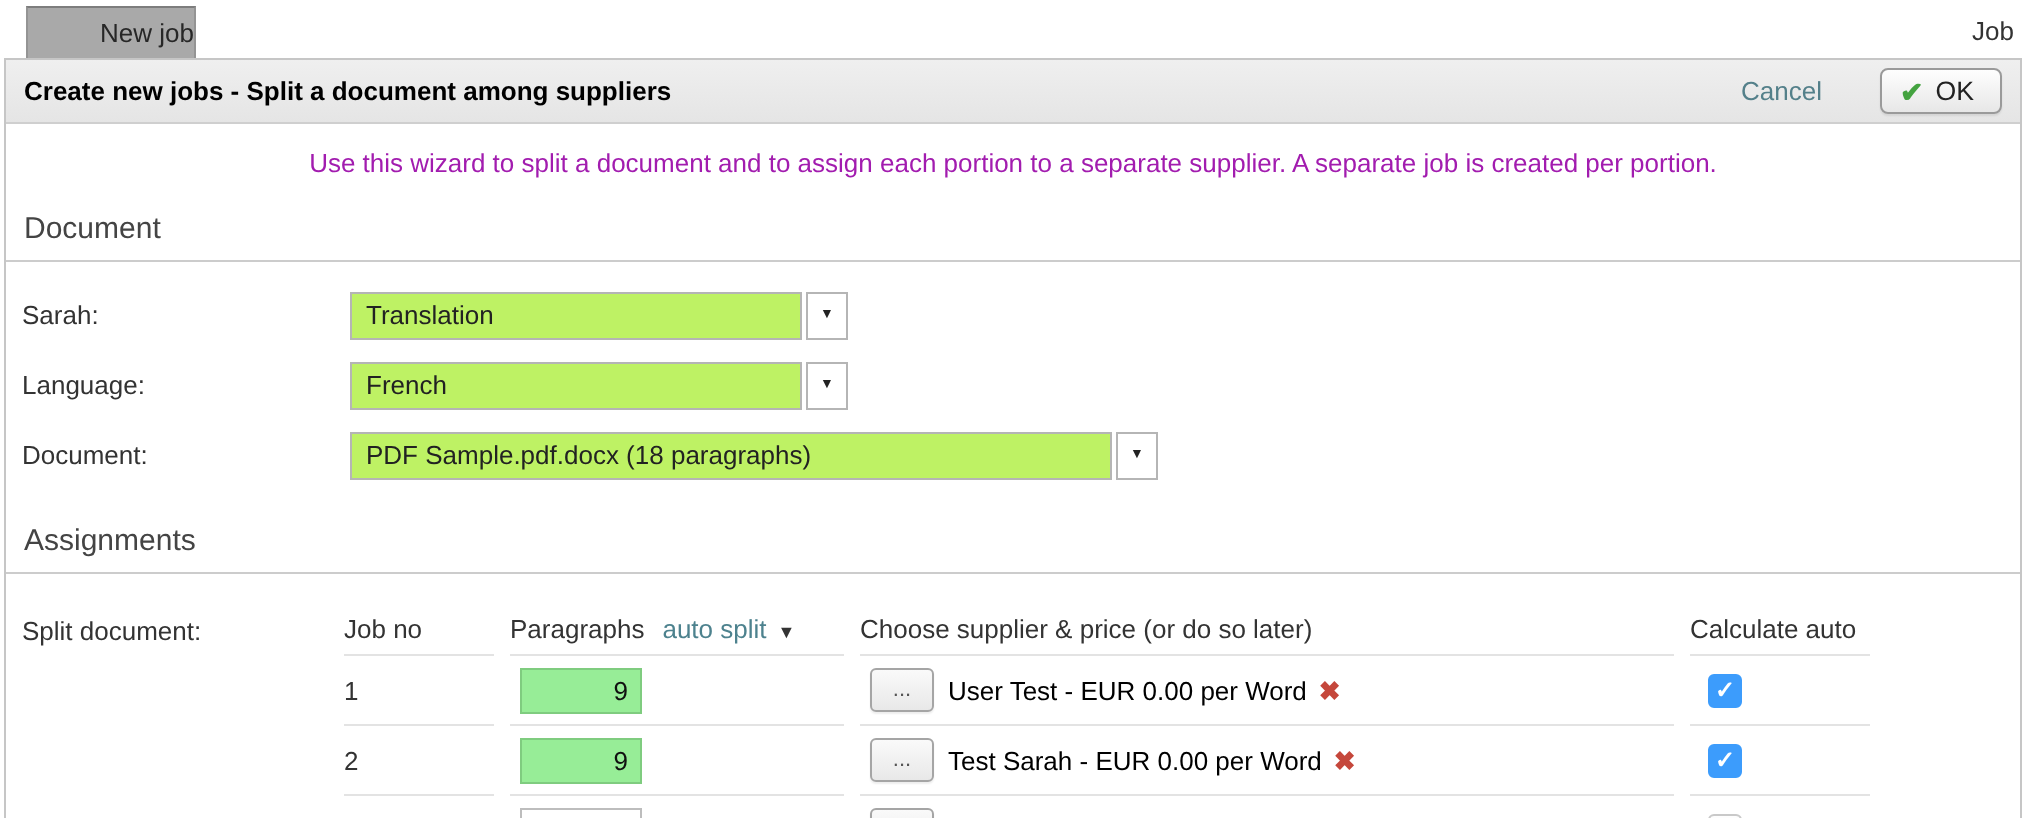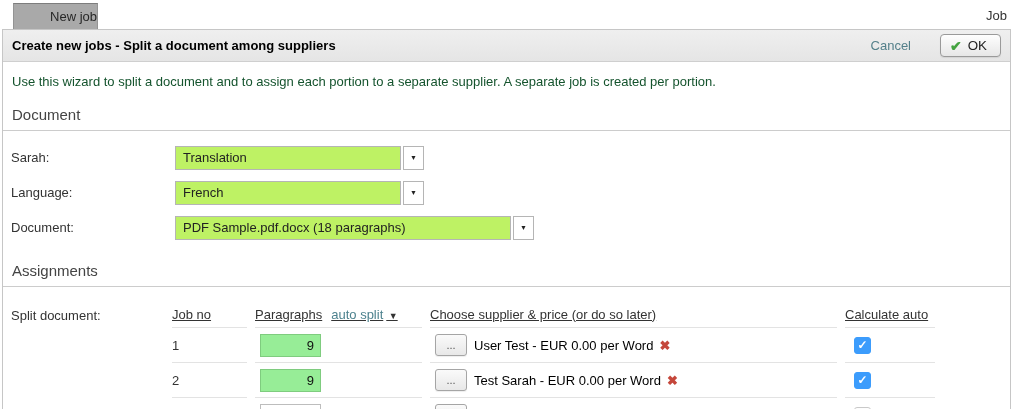--- a/index.html
+++ b/index.html
@@ -35,55 +35,55 @@
   .cancel { color: #54808a; font-weight: normal; margin-right: 29px; cursor: pointer; }
   .ok-btn {
     display: flex; align-items: center; gap: 6px; height: 23px; padding: 0 13px 0 9px;
     border: 1px solid #9a9a9a; border-radius: 4px;
     background: linear-gradient(#fefefe, #e7e7e7);
     color: #222; cursor: pointer;
     box-shadow: 0 1px 1px rgba(0,0,0,0.08);
   }
   .ok-check { color: #44a340; font-size: 14px; font-weight: bold; line-height: 1; }
 
-  .intro { padding: 12px 9px 0; color: #14532d; }
+  .intro { padding: 12px 9px 0; color: #a21caf; text-align: center; }
 
   .section-title {
     font-size: 15px; color: #444; padding: 17px 9px 7px;
     border-bottom: 1px solid #ccc;
   }
 
   
   .form { padding-top: 9px; }
   .form-row { display: flex; align-items: center; height: 35px; }
   .form-label { width: 172px; padding-left: 8px; color: #333; }
   .combo { display: flex; align-items: center; }
   .combo input {
     height: 24px; border: 1px solid #b5b5b5; padding: 0 7px;
     font: inherit; color: #222; background: #bef264;
   }
   .combo input.w-std { width: 226px; }
-  .combo input.w-wide { width: 336px; }
+  .combo input.w-wide { width: 381px; }
   .combo-btn {
     width: 21px; height: 24px; margin-left: 2px;
     border: 1px solid #b5b5b5; background: #fff; cursor: pointer;
     display: flex; align-items: center; justify-content: center;
     font-size: 7px; color: #222; padding: 0;
   }
 
   
   .split { position: relative; padding-top: 14px; }
   .split-label { position: absolute; left: 8px; top: 21px; }
   .grid {
     margin-left: 169px;
     display: grid;
     grid-template-columns: 75px 167px 407px 90px;
     column-gap: 8px;
   }
-  .hcell { height: 26px; display: flex; align-items: center; color: #333; text-decoration: underline; }
+  .hcell { height: 26px; display: flex; align-items: center; color: #333; }
   .auto-split { color: #4d828e; margin-left: 9px; cursor: pointer; }
   .auto-split .chev { color: #333; font-size: 9px; margin-left: 3px; }
   .cell {
     height: 35px; display: flex; align-items: center;
     border-top: 1px solid #e3e3e3;
   }
   .para-input {
     width: 61px; height: 23px; margin-left: 5px;
     border: 1px solid #bdbdbd; background: #fff;
     font: inherit; color: #111; text-align: right; padding: 0 6px;

